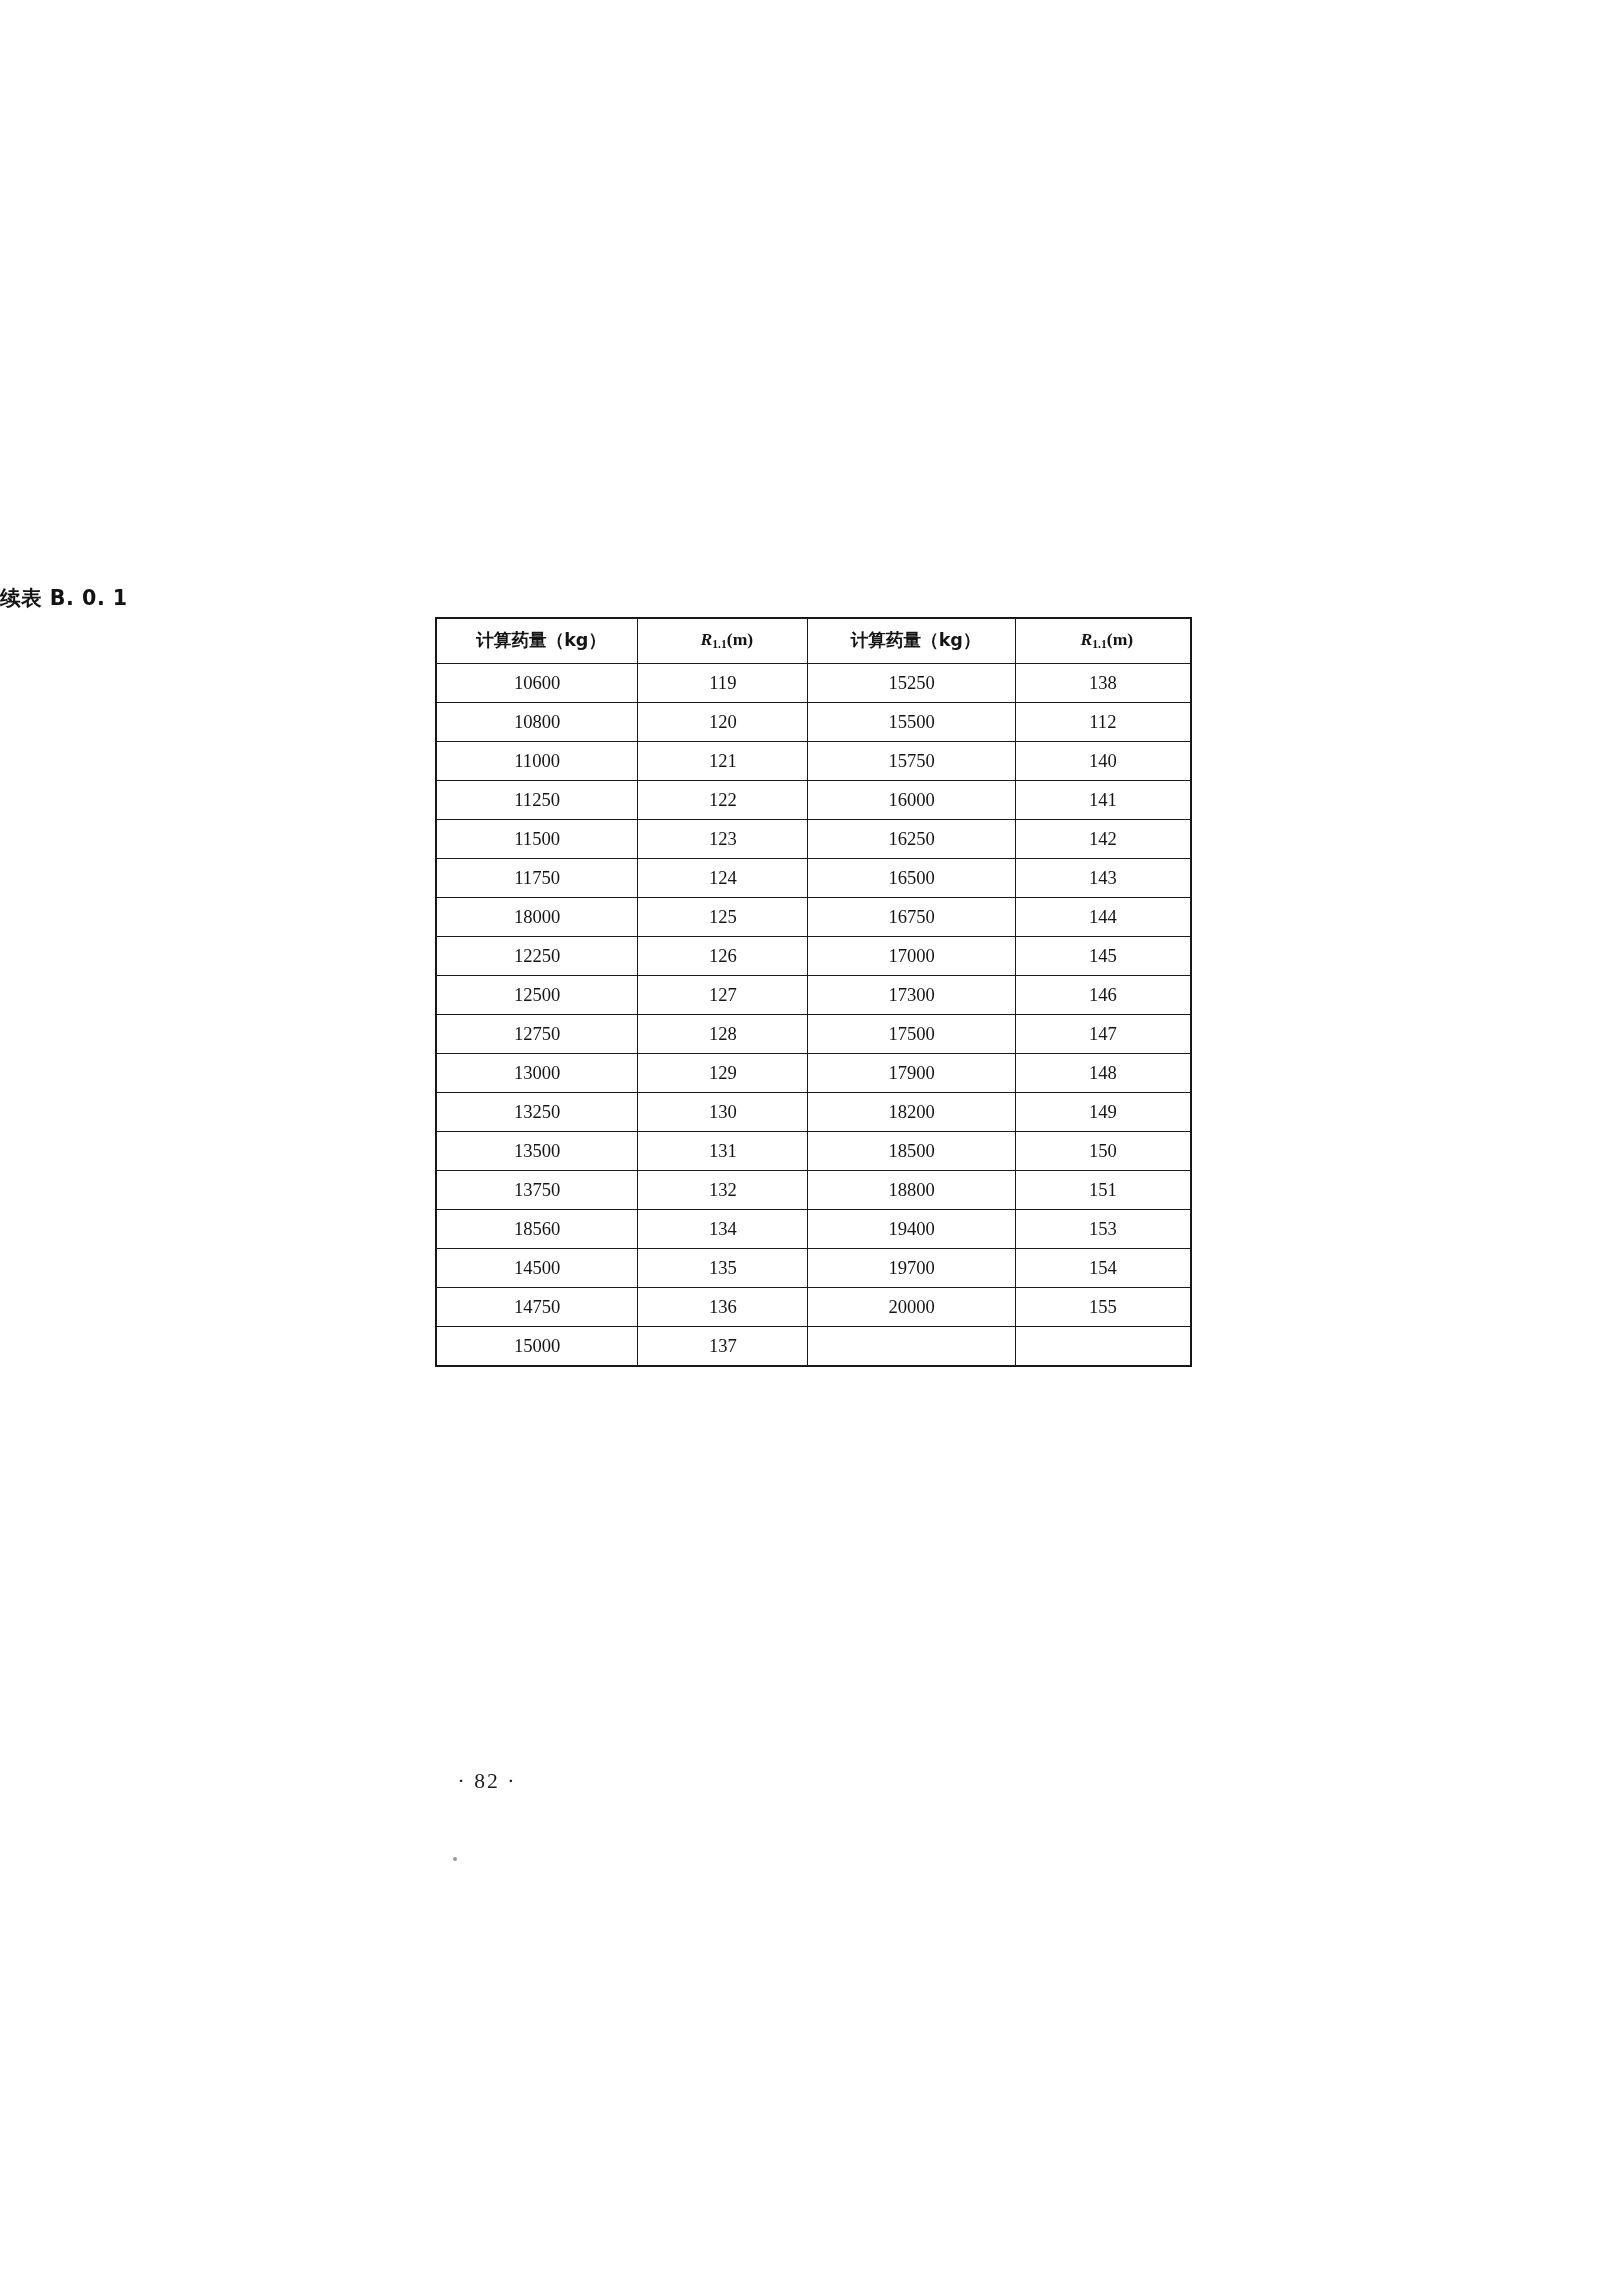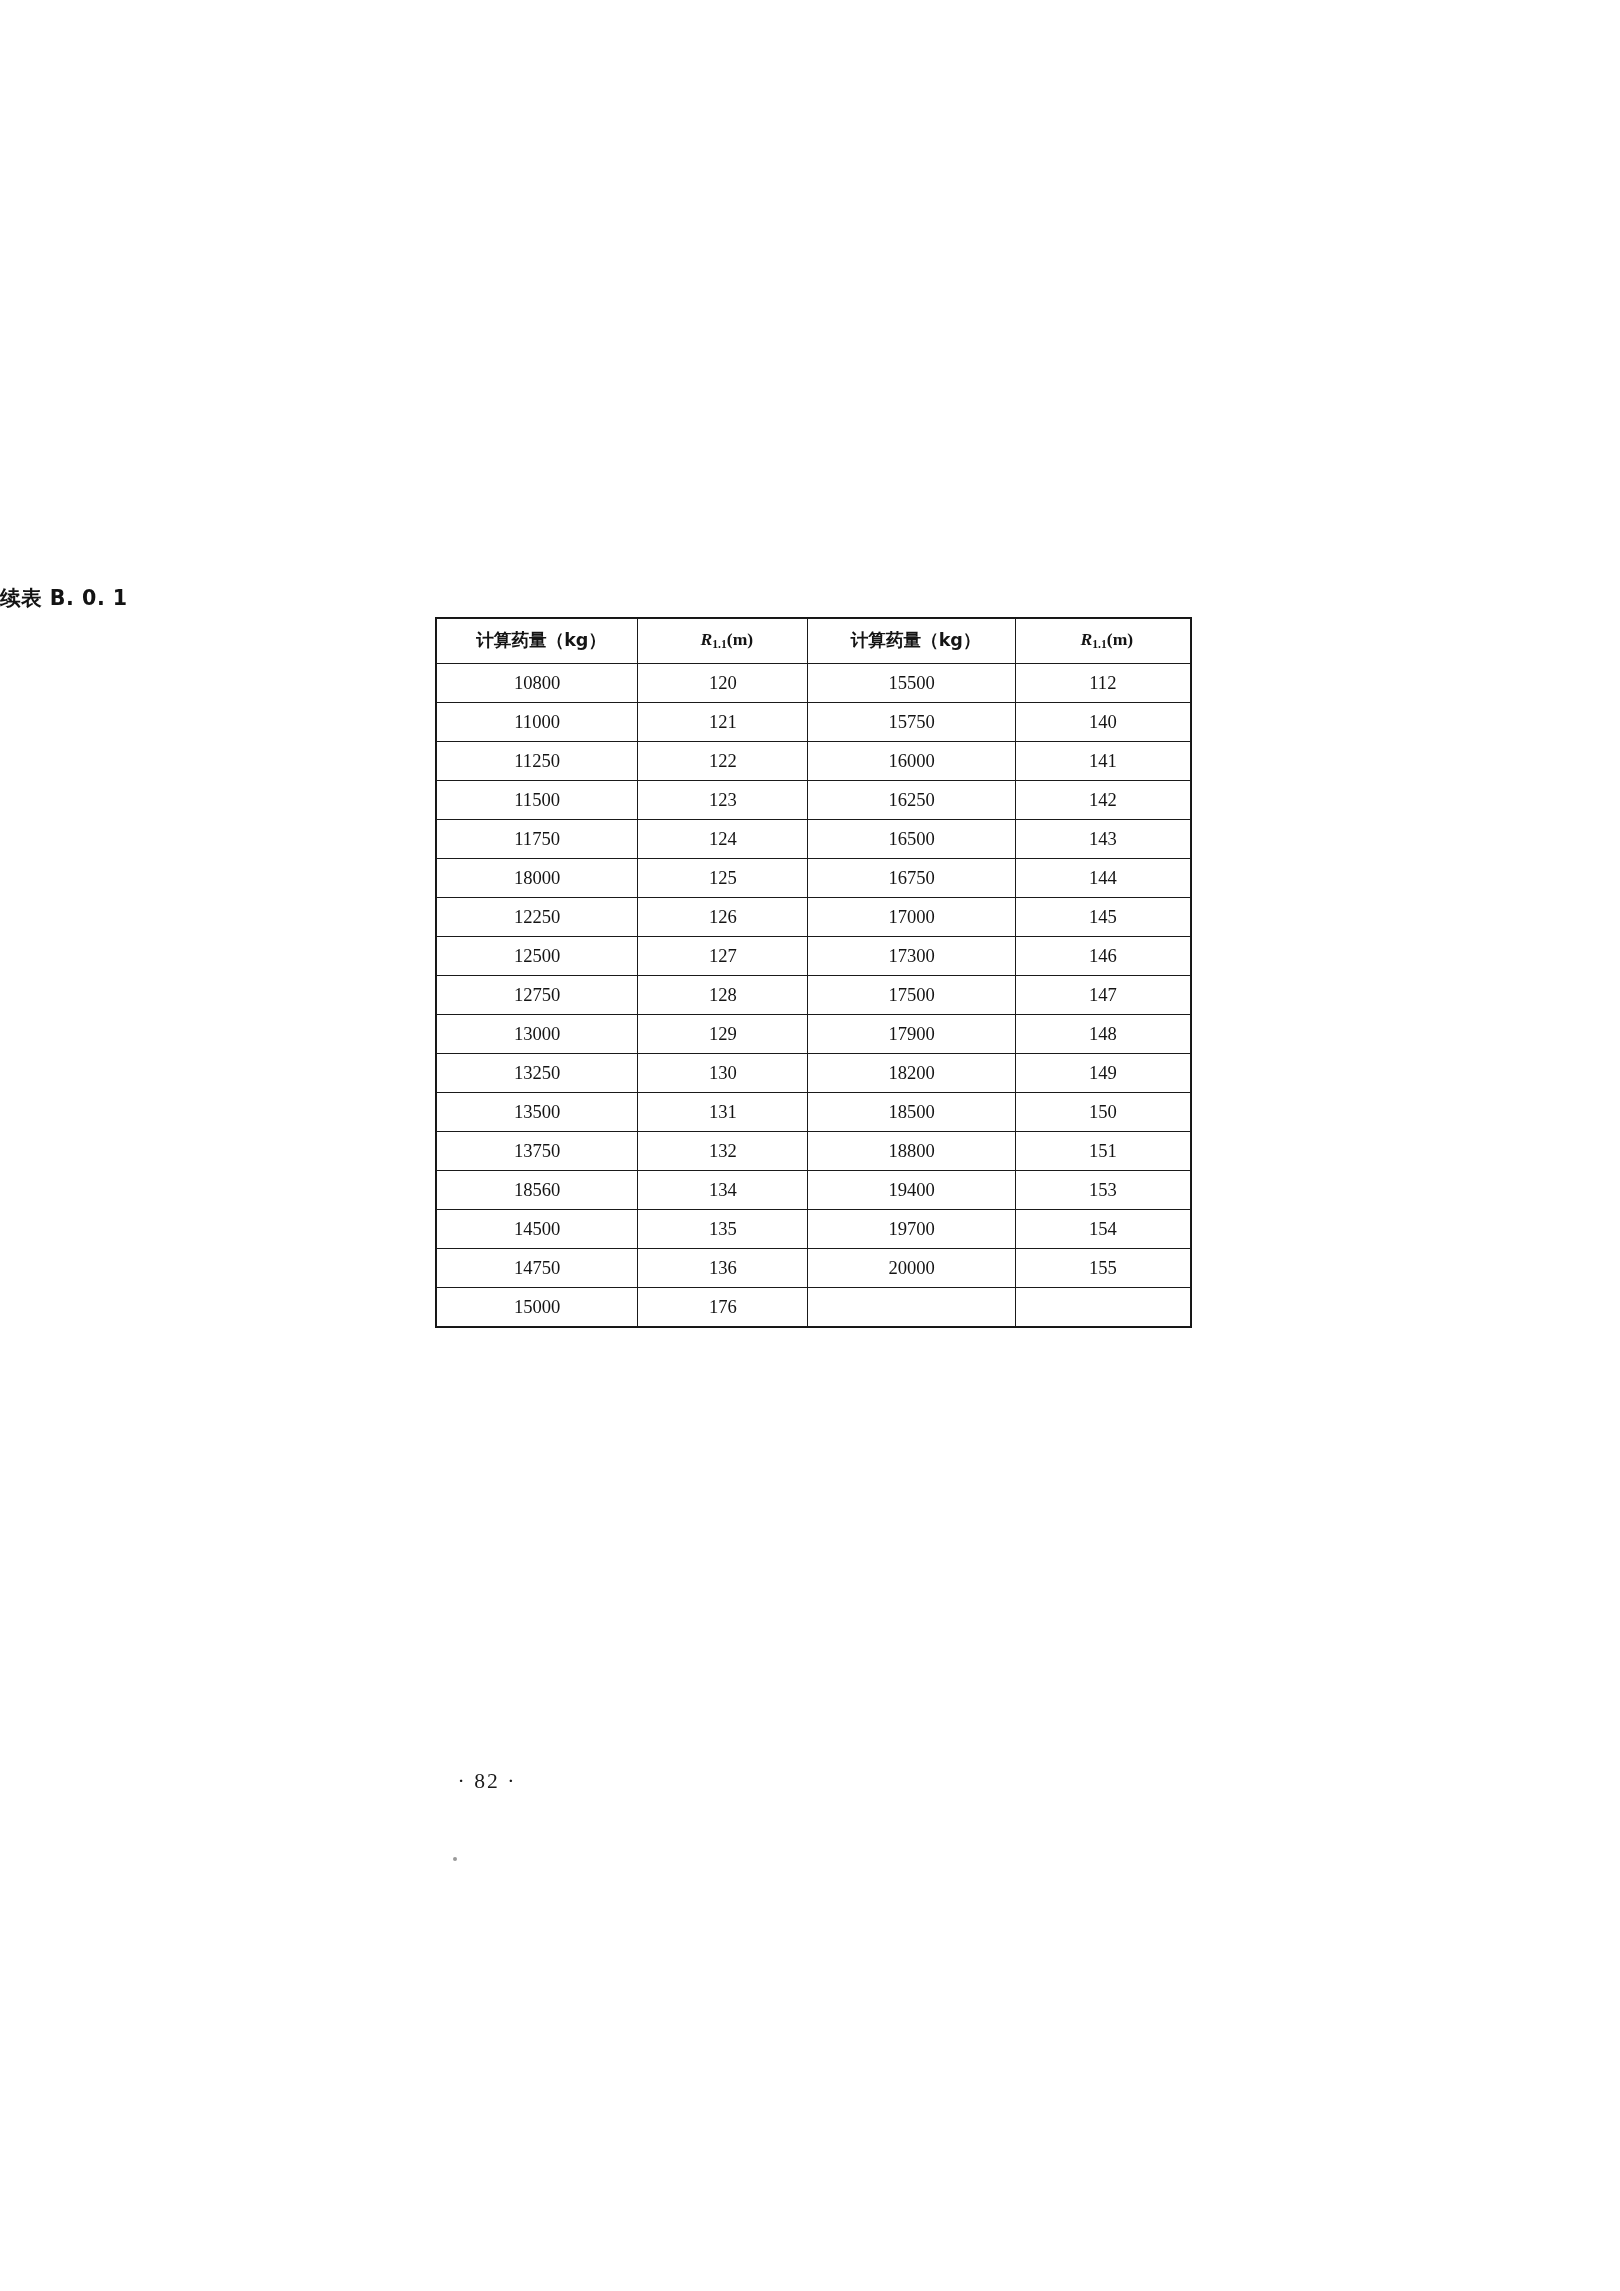--- a/index.html
+++ b/index.html
@@ -140,20 +140,26 @@
       <thead>
         <tr>
           <th>计算药量（kg）</th>
           <th class="math"><span class="sym">R</span><span class="sub">1.1</span><span>(m)</span></th>
           <th>计算药量（kg）</th>
           <th class="math"><span class="sym">R</span><span class="sub">1.1</span><span>(m)</span></th>
         </tr>
       </thead>
       <tbody>
           <tr>
+            <td>10600</td>
+            <td>119</td>
+            <td>15250</td>
+            <td>138</td>
+          </tr>
+          <tr>
             <td>10800</td>
             <td>120</td>
             <td>15500</td>
             <td>112</td>
           </tr>
           <tr>
             <td>11000</td>
             <td>121</td>
             <td>15750</td>
             <td>140</td>
@@ -237,21 +243,21 @@
             <td>154</td>
           </tr>
           <tr>
             <td>14750</td>
             <td>136</td>
             <td>20000</td>
             <td>155</td>
           </tr>
           <tr>
             <td>15000</td>
-            <td>176</td>
+            <td>137</td>
             <td class="empty"></td>
             <td class="empty"></td>
           </tr>
         </tbody>
     </table>
   </div>
 
   <div class="page-number">· 82 ·</div>
 
   <div class="stray-dot"></div>

